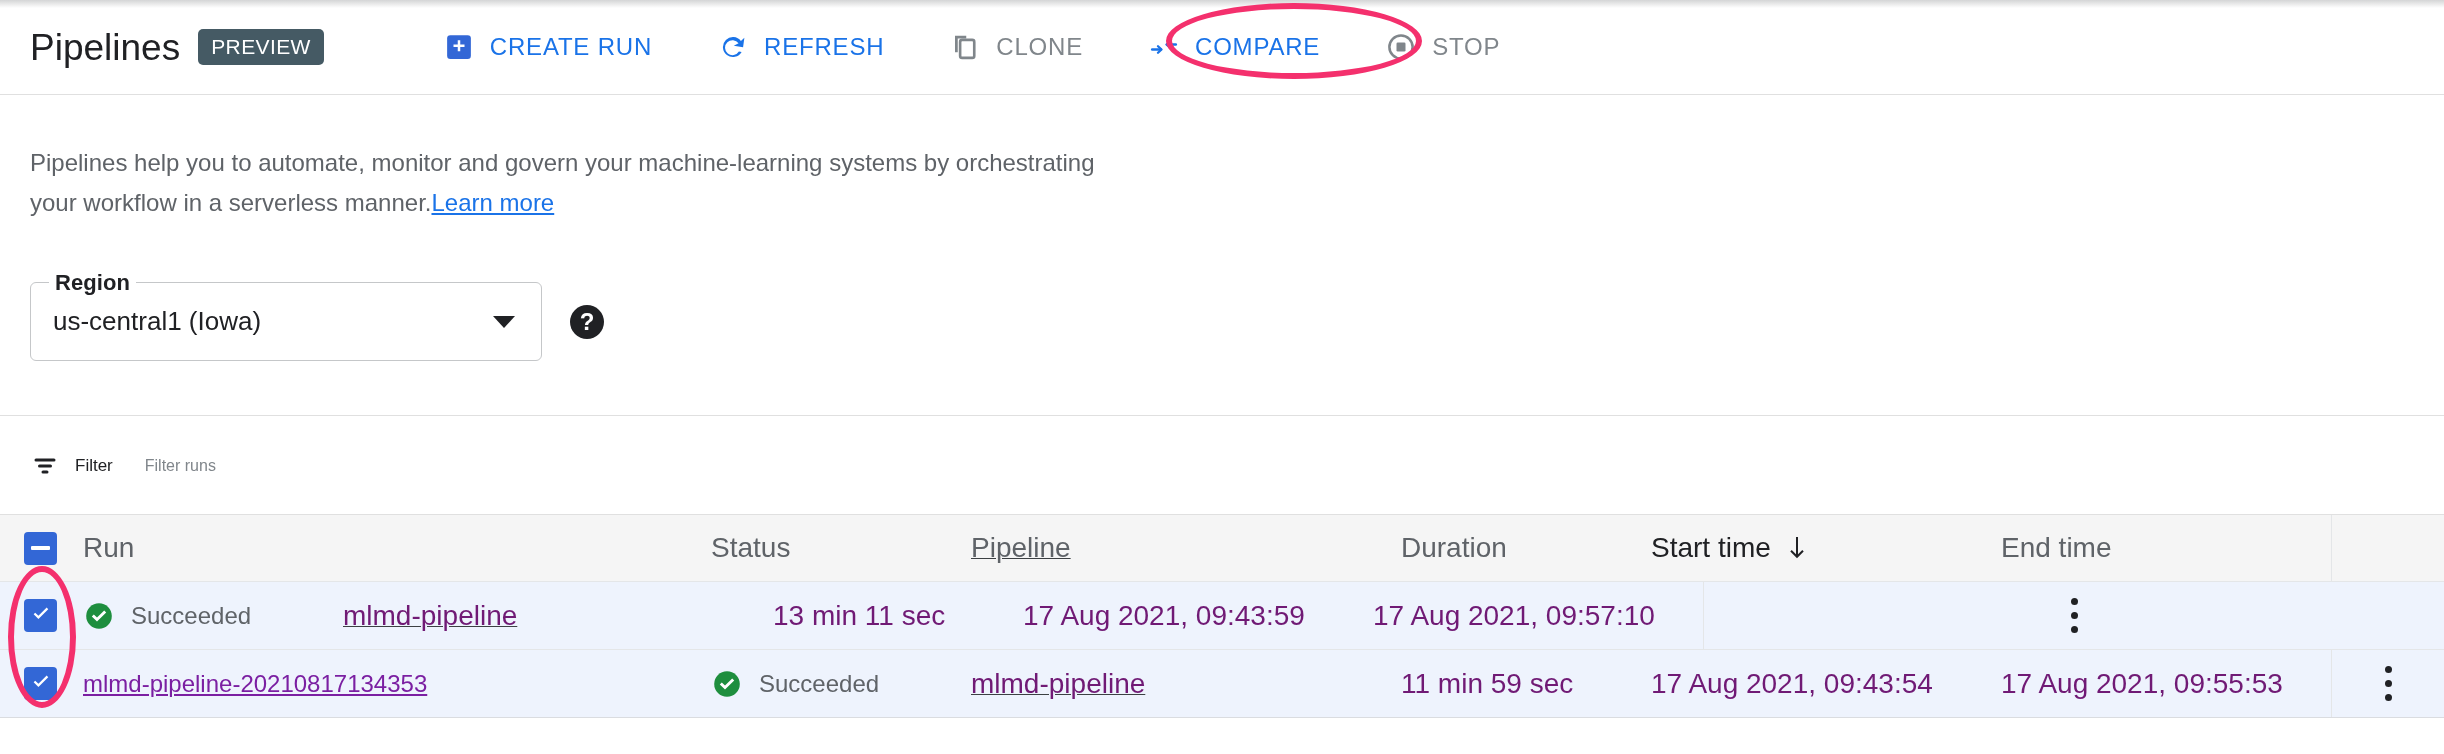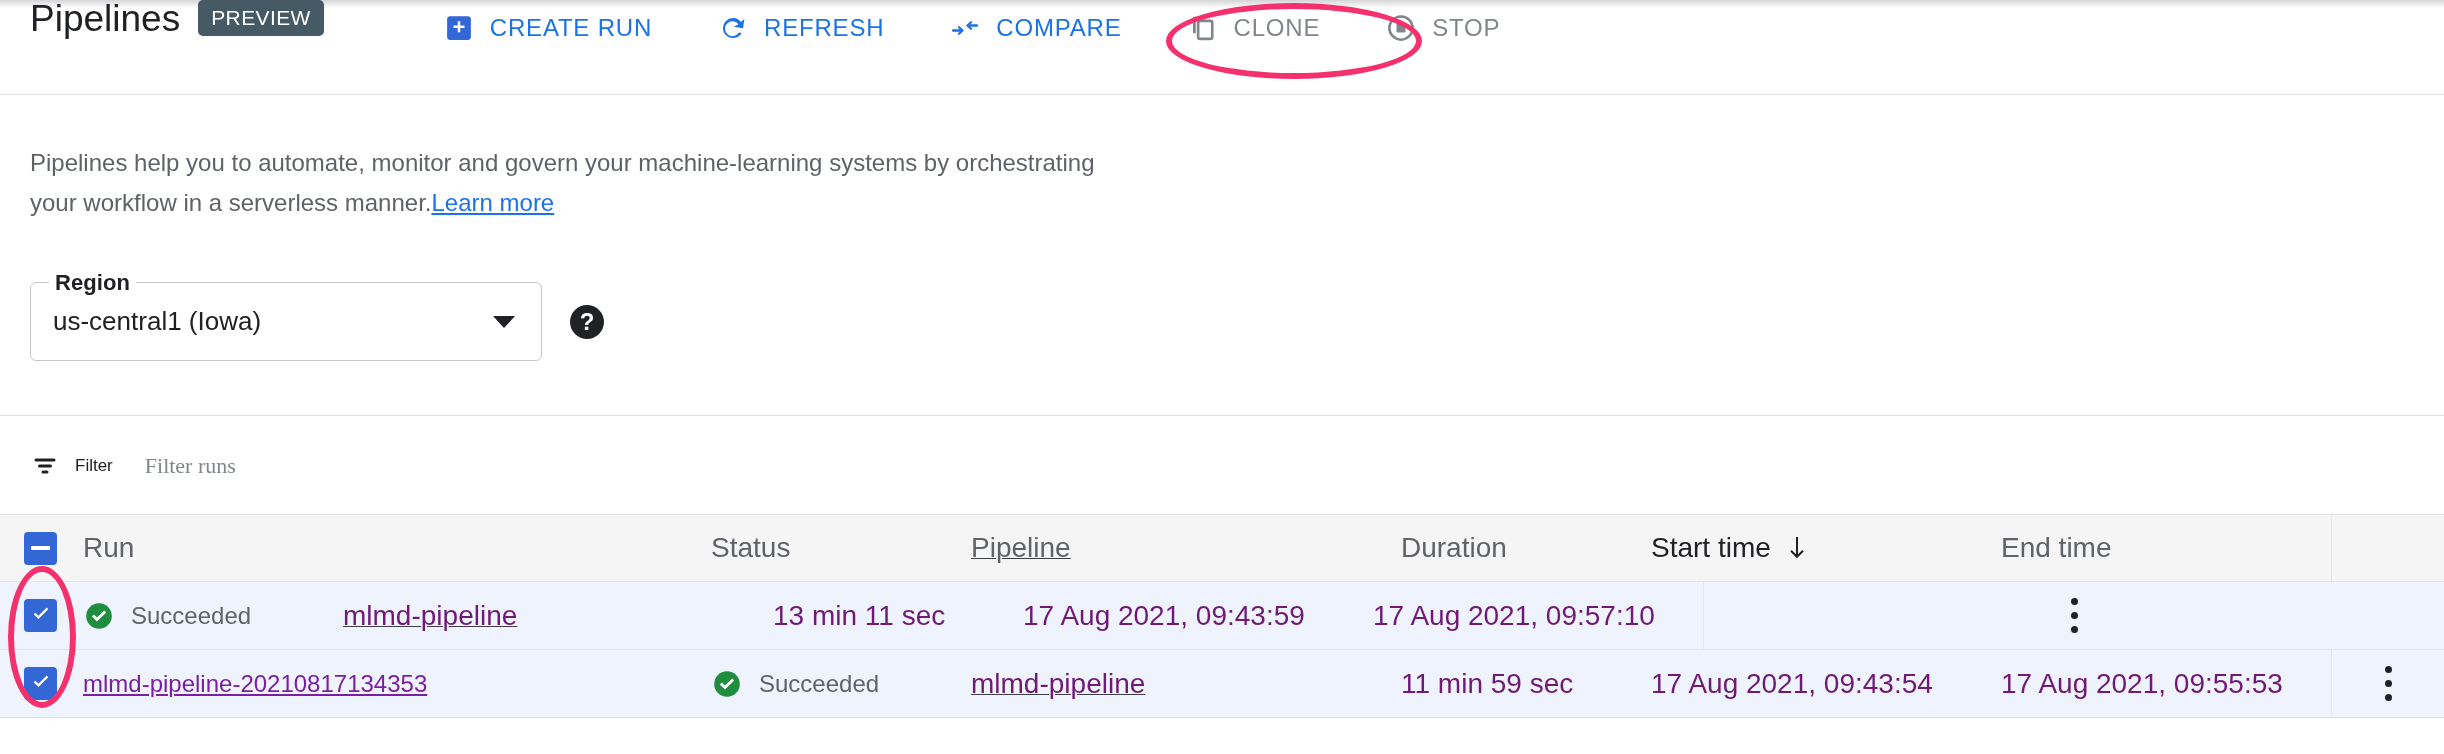--- a/index.html
+++ b/index.html
@@ -29,21 +29,21 @@
     pointer-events: none;
   }
 
   
   .toolbar {
     position: absolute;
     left: 0; top: 0;
     width: 2444px;
     height: 94px;
     display: flex;
-    align-items: flex-start;
+    align-items: center;
     padding-left: 30px;
     box-sizing: border-box;
   }
   .page-title {
     font-size: 37px;
     font-weight: 400;
     color: #202124;
     letter-spacing: 0px;
     line-height: 1;
   }
@@ -201,22 +201,22 @@
     margin-left: 15px;
     font-size: 17px;
     font-weight: 400;
     color: #202124;
   }
   .filter-input {
     margin-left: 30px;
     border: none;
     outline: none;
     background: transparent;
-    font-family: Liberation Serif, serif;
-    font-size: 22px;
+    font-family: Liberation Sans, sans-serif;
+    font-size: 16px;
     color: #5f6368;
     width: 600px;
   }
   .filter-input::placeholder { color: #80868b; opacity: 1; }
 
   
   .table {
     position: absolute;
     left: 0;
     top: 514px;
@@ -334,44 +334,44 @@
         <span class="tb-label">CREATE RUN</span>
       </button>
 
       <button class="tb-btn enabled">
         <span class="tb-ico">
           <svg width="30" height="30" viewBox="0 0 24 24">
             <path d="M17.6 6.4A8 8 0 1 0 19.4 15h-2.2a6 6 0 1 1-1.2-6.6L12.5 11H20V3.5l-2.4 2.9z" fill="#1a73e8" transform="rotate(8 12 12)"></path>
           </svg>
         </span>
         <span class="tb-label">REFRESH</span>
+      </button>
+
+      <button class="tb-btn disabled">
+        <span class="tb-ico">
+          <svg width="30" height="30" viewBox="0 0 24 24">
+            <path d="M4 3h9v2.2H6.2v11H4V3z" fill="#80868b"></path>
+            <rect x="8.1" y="6.3" width="11.3" height="14.4" rx="1.6" fill="none" stroke="#80868b" stroke-width="2.1"></rect>
+          </svg>
+        </span>
+        <span class="tb-label">CLONE</span>
       </button>
 
       <button class="tb-btn enabled">
         <span class="tb-ico">
           <svg width="30" height="30" viewBox="0 0 24 24">
             <g fill="none" stroke="#1a73e8" stroke-width="1.9" stroke-linecap="round" stroke-linejoin="round">
               <path d="M2.5 14h7"></path>
               <path d="M7.2 11.4 10 14l-2.8 2.6"></path>
               <path d="M21.5 10h-7"></path>
               <path d="M16.8 7.4 14 10l2.8 2.6"></path>
             </g>
           </svg>
         </span>
         <span class="tb-label">COMPARE</span>
-      </button>
-
-      <button class="tb-btn disabled">
-        <span class="tb-ico">
-          <svg width="30" height="30" viewBox="0 0 24 24">
-            <path d="M4 3h9v2.2H6.2v11H4V3z" fill="#80868b"></path>
-            <rect x="8.1" y="6.3" width="11.3" height="14.4" rx="1.6" fill="none" stroke="#80868b" stroke-width="2.1"></rect>
-          </svg>
-        </span>
-        <span class="tb-label">CLONE</span>
       </button>
 
       <button class="tb-btn disabled">
         <span class="tb-ico">
           <svg width="30" height="30" viewBox="0 0 24 24">
             <circle cx="12" cy="12" r="9.3" fill="none" stroke="#80868b" stroke-width="2"></circle>
             <rect x="8.4" y="8.4" width="7.2" height="7.2" rx="1" fill="#80868b"></rect>
           </svg>
         </span>
         <span class="tb-label">STOP</span>

